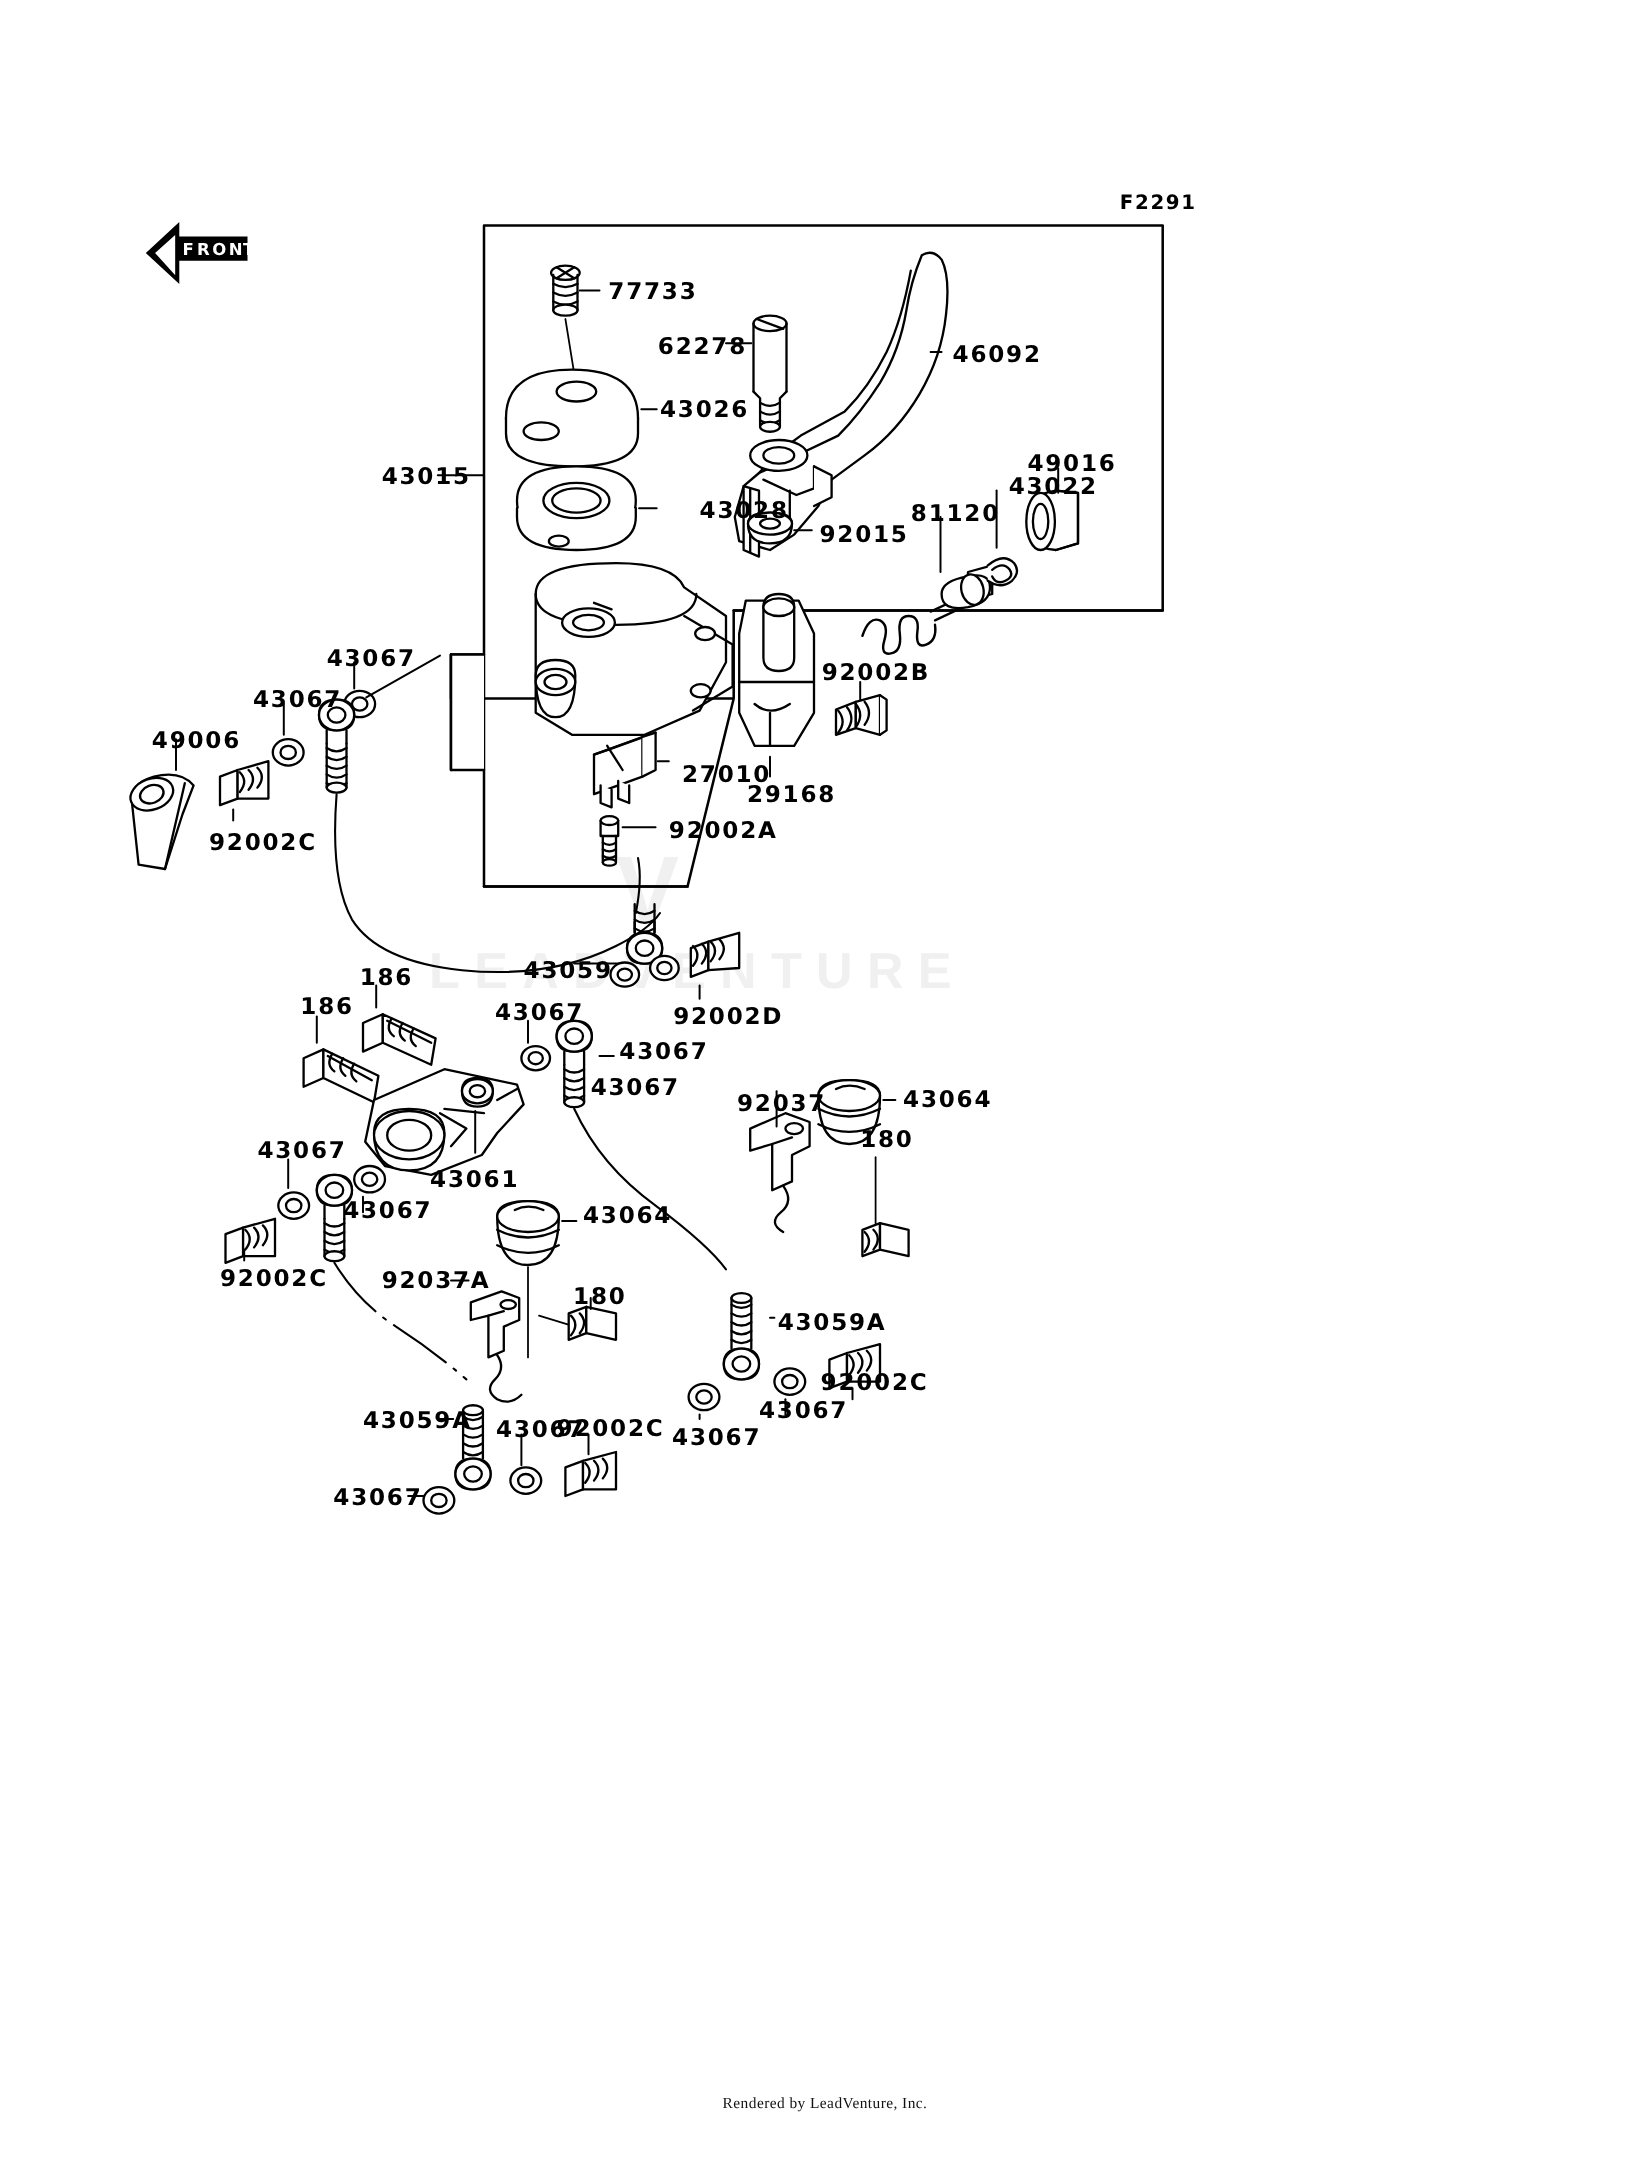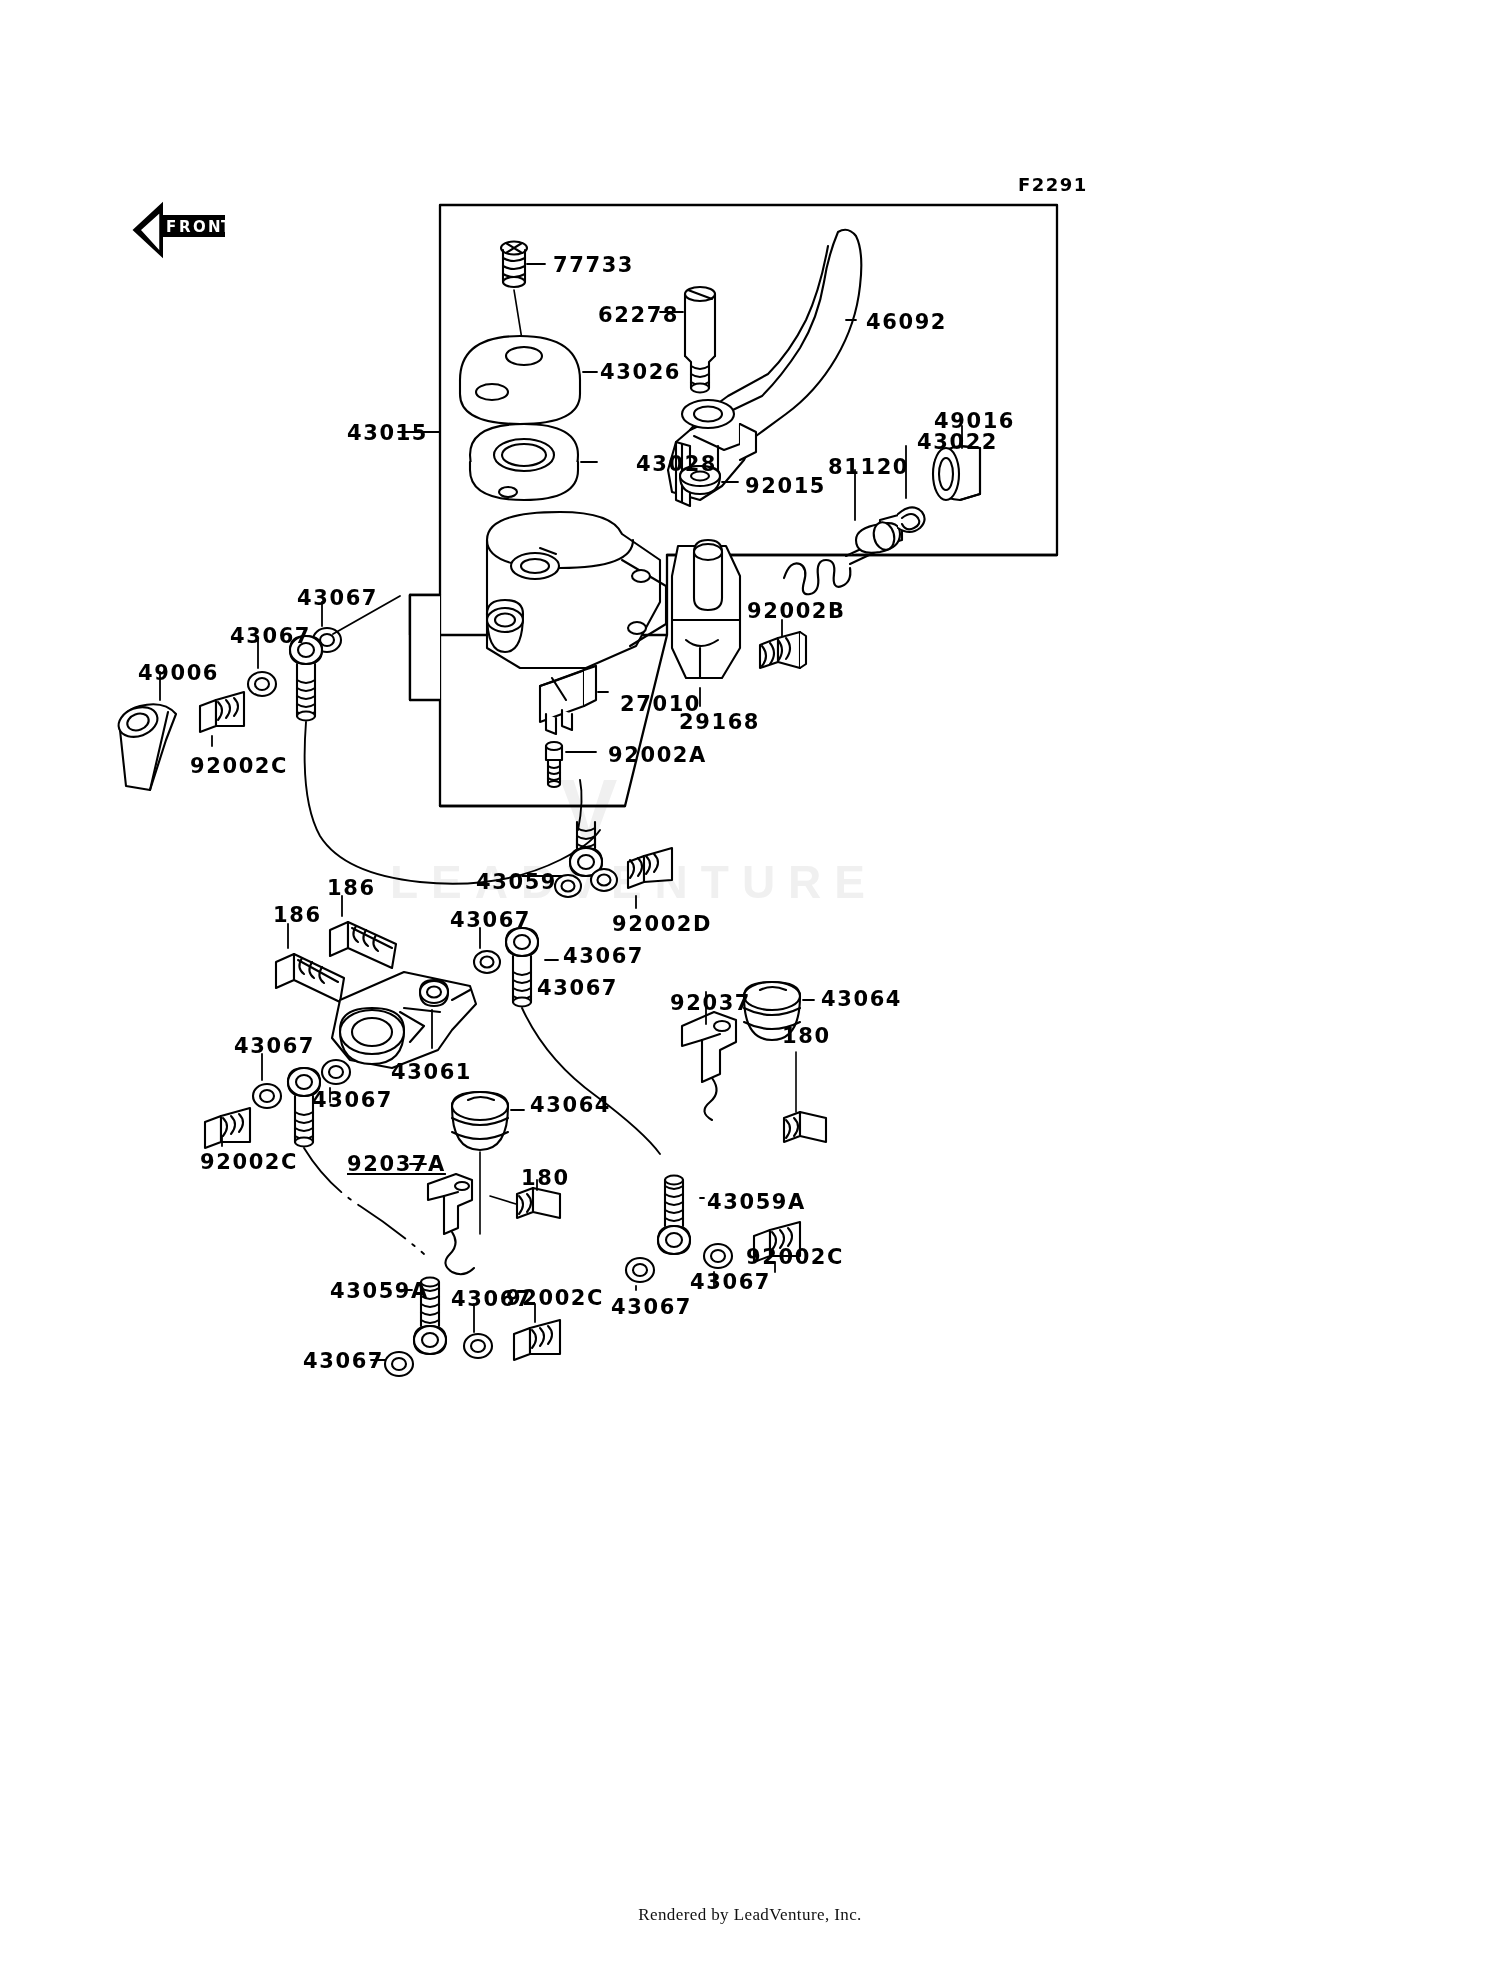--- a/index.html
+++ b/index.html
@@ -17,21 +17,21 @@
     letter-spacing:1.6px;
     color:#000;
     white-space:nowrap;
     line-height:1;
   }
   .lbl.code{font-size:18px;letter-spacing:1.5px;}
   .footer{
     position:absolute;left:0;right:0;top:1905px;
     text-align:center;
     font-family:"Liberation Serif", serif;
-    font-size:17px;color:#111;letter-spacing:.4px;
+    font-size:14px;color:#111;letter-spacing:.4px;
   }
   .wm{
     position:absolute;
     font-family:"Liberation Sans", sans-serif;
     font-weight:700;
     color:#f0f0f0;
     user-select:none;
     white-space:nowrap;
   }
   #wm-text{left:390px;top:855px;font-size:46px;letter-spacing:13px;}
@@ -423,21 +423,21 @@
       <div class="lbl" style="left: 563px; top: 946px;">43067</div>
       <div class="lbl" style="left: 537px; top: 978px;">43067</div>
       <div class="lbl" style="left: 670px; top: 979px; margin-top: 14px;">92037</div>
       <div class="lbl" style="left: 821px; top: 989px;">43064</div>
       <div class="lbl" style="left: 782px; top: 1026px;">180</div>
       <div class="lbl" style="left: 234px; top: 1036px;">43067</div>
       <div class="lbl" style="left: 391px; top: 1062px;">43061</div>
       <div class="lbl" style="left: 312px; top: 1090px;">43067</div>
       <div class="lbl" style="left: 530px; top: 1095px;">43064</div>
       <div class="lbl" style="left: 200px; top: 1152px;">92002C</div>
-      <div class="lbl" style="left: 347px; top: 1154px; text-decoration: underline;">92037A</div>
+      <div class="lbl" style="left: 347px; top: 1154px;">92037A</div>
       <div class="lbl" style="left: 521px; top: 1168px;">180</div>
       <div class="lbl" style="left: 707px; top: 1192px;">43059A</div>
       <div class="lbl" style="left: 746px; top: 1247px;">92002C</div>
       <div class="lbl" style="left: 690px; top: 1272px;">43067</div>
       <div class="lbl" style="left: 330px; top: 1281px;">43059A</div>
       <div class="lbl" style="left: 506px; top: 1288px;">92002C</div>
       <div class="lbl" style="left: 451px; top: 1289px;">43067</div>
       <div class="lbl" style="left: 611px; top: 1297px;">43067</div>
       <div class="lbl" style="left: 303px; top: 1351px;">43067</div>
     </div>

